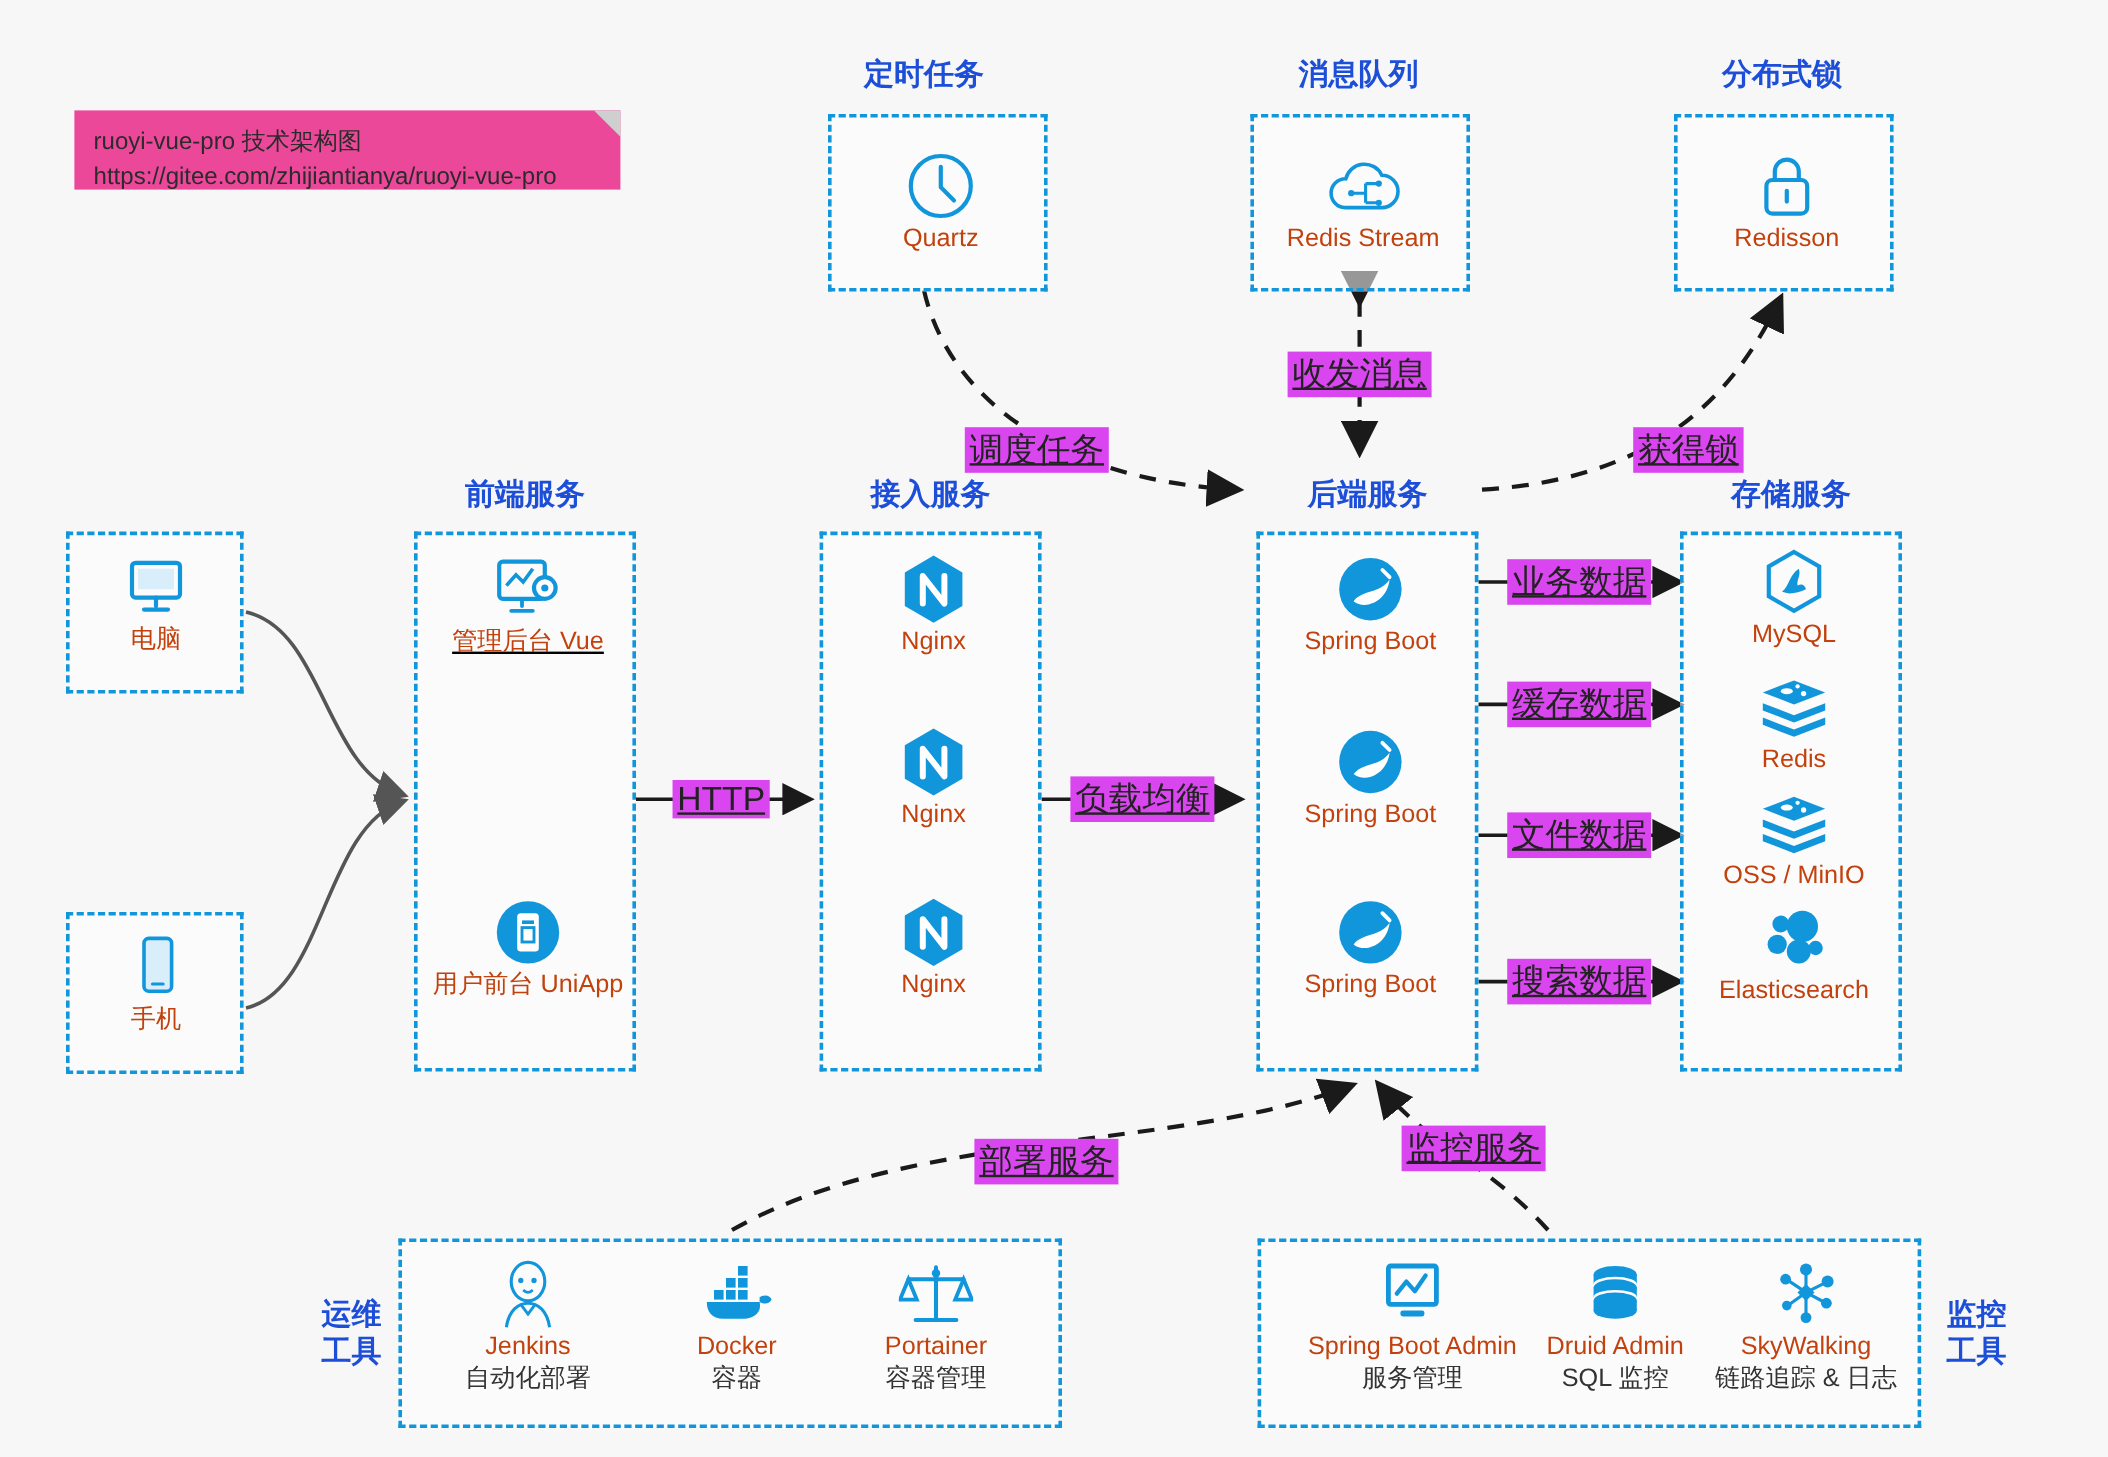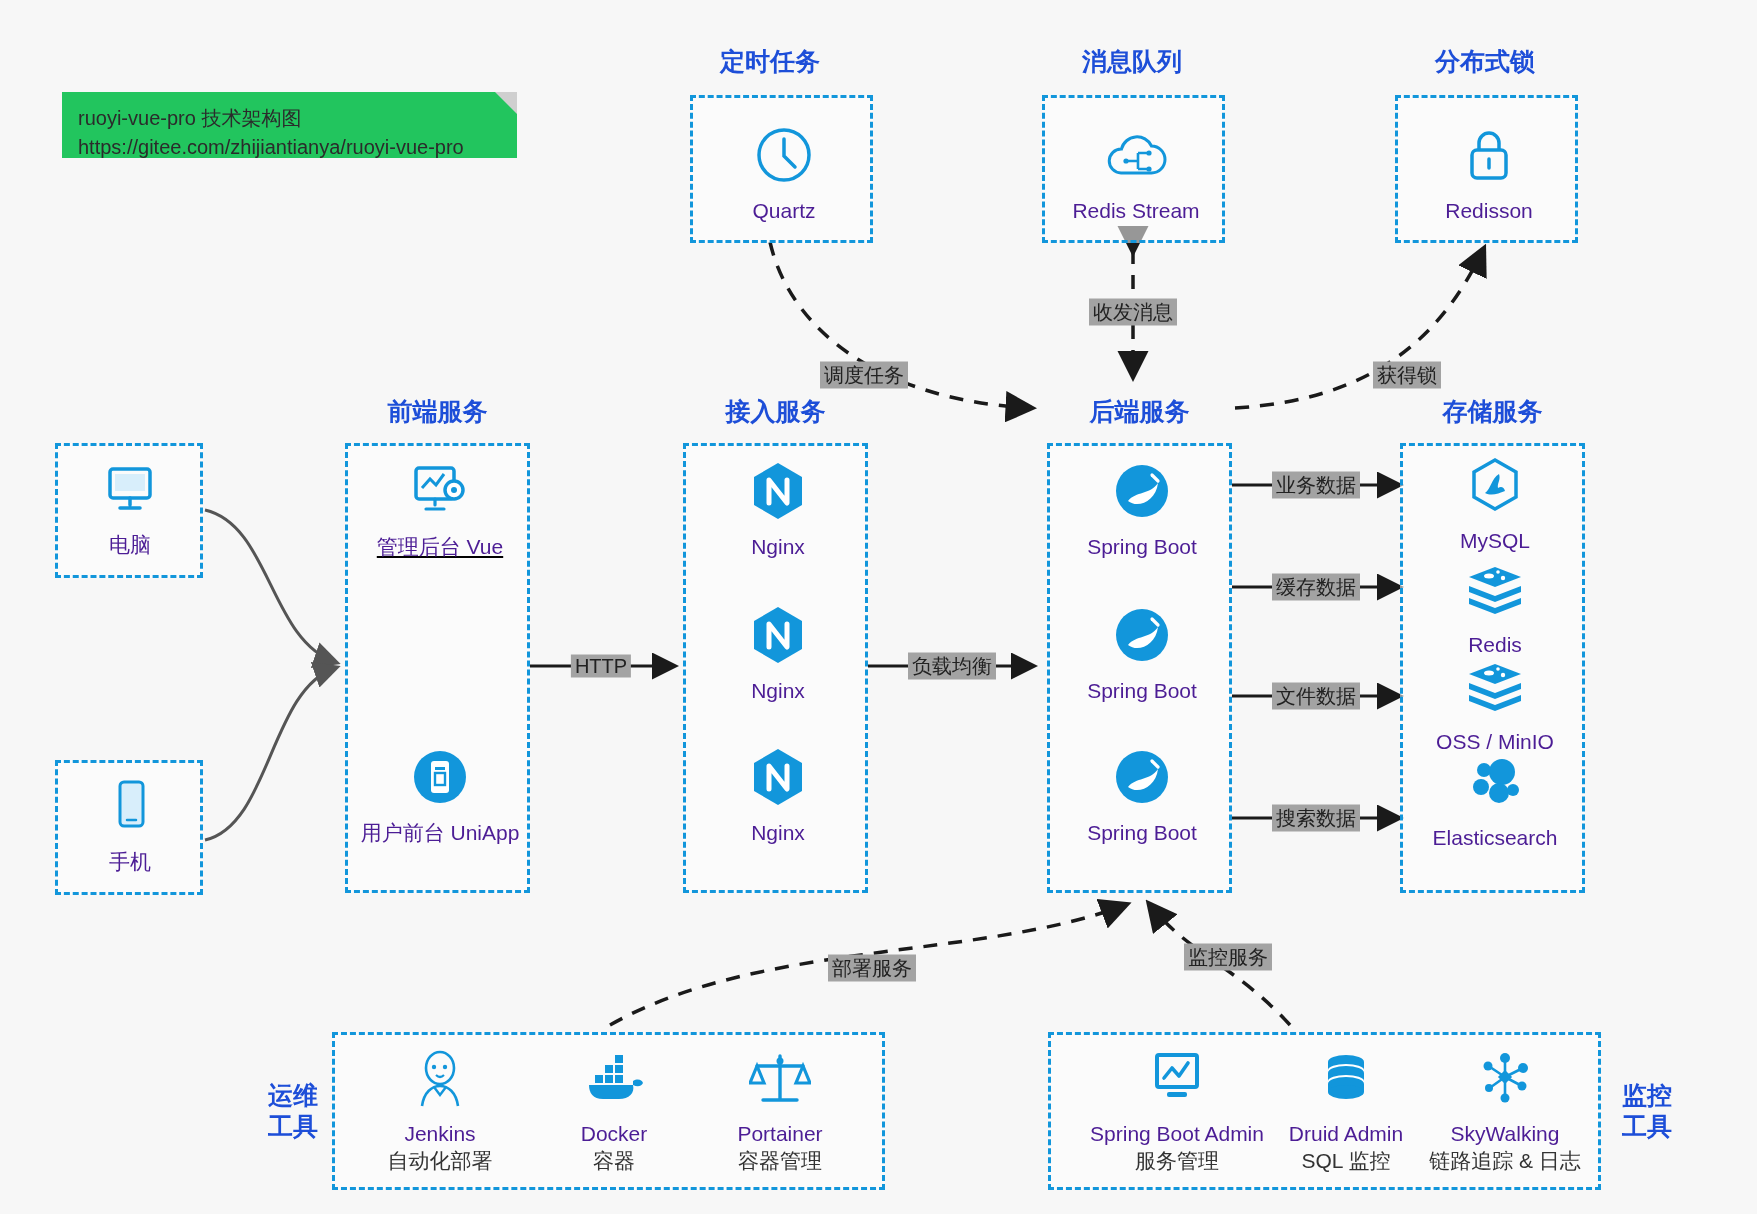--- a/index.html
+++ b/index.html
@@ -8,21 +8,21 @@
     background: #f7f7f7;
     font-family: "Liberation Sans", "DejaVu Sans", sans-serif;
     position: relative;
     overflow: hidden;
   }
   #canvas { position: absolute; inset: 0; }
   svg.edges { position: absolute; left:0; top:0; width:1757px; height:1214px; pointer-events:none; }
 
   .note {
     position: absolute; left: 62px; top: 92px; width: 455px; height: 66px;
-    background: #22c55e; padding: 12px 16px 0 16px;
+    background: #ec4899; padding: 12px 16px 0 16px;
     font-size: 20px; color: #2b2b2b; line-height: 1.45;
     white-space: nowrap;
   }
   .note .fold {
     position: absolute; right: 0; top: 0; width: 0; height: 0;
     border-left: 22px solid transparent; border-top: 22px solid #cfcfcf;
   }
 
   .grp-title {
     position: absolute; color: #1d4ed8; font-weight: bold; font-size: 25px;
@@ -32,29 +32,29 @@
   .box {
     position: absolute;
     border: 3px dashed #1296db;
     background: rgba(255,255,255,0.55);
   }
 
   .node {
     position: absolute; text-align: center; width: 170px;
   }
   .node .lbl {
-    font-size: 21px; color: #4c1d95; line-height: 1.25; margin-top: 12px; white-space: nowrap;
+    font-size: 21px; color: #c2410c; line-height: 1.25; margin-top: 0; white-space: nowrap;
   }
   .node .sub { font-size: 21px; color: #333; line-height:1.3; white-space: nowrap; }
   .ico { height: 62px; display:flex; align-items:center; justify-content:center; }
   .ico svg { display:block; }
 
   .edge-label {
-    position: absolute; background: #a3a3a3; color: #222;
-    font-size: 20px; padding: 0 4px; white-space: nowrap; transform: translate(-50%,-50%);
+    position: absolute; background: #d946ef; color: #222;
+    font-size: 28px; padding: 0 4px; white-space: nowrap; transform: translate(-50%,-50%); text-decoration: underline;
   }
 </style>
 </head>
 <body>
 
 <div id="canvas">
 
   <div class="note">
     <span class="fold"></span>
     <div>ruoyi-vue-pro 技术架构图</div>

